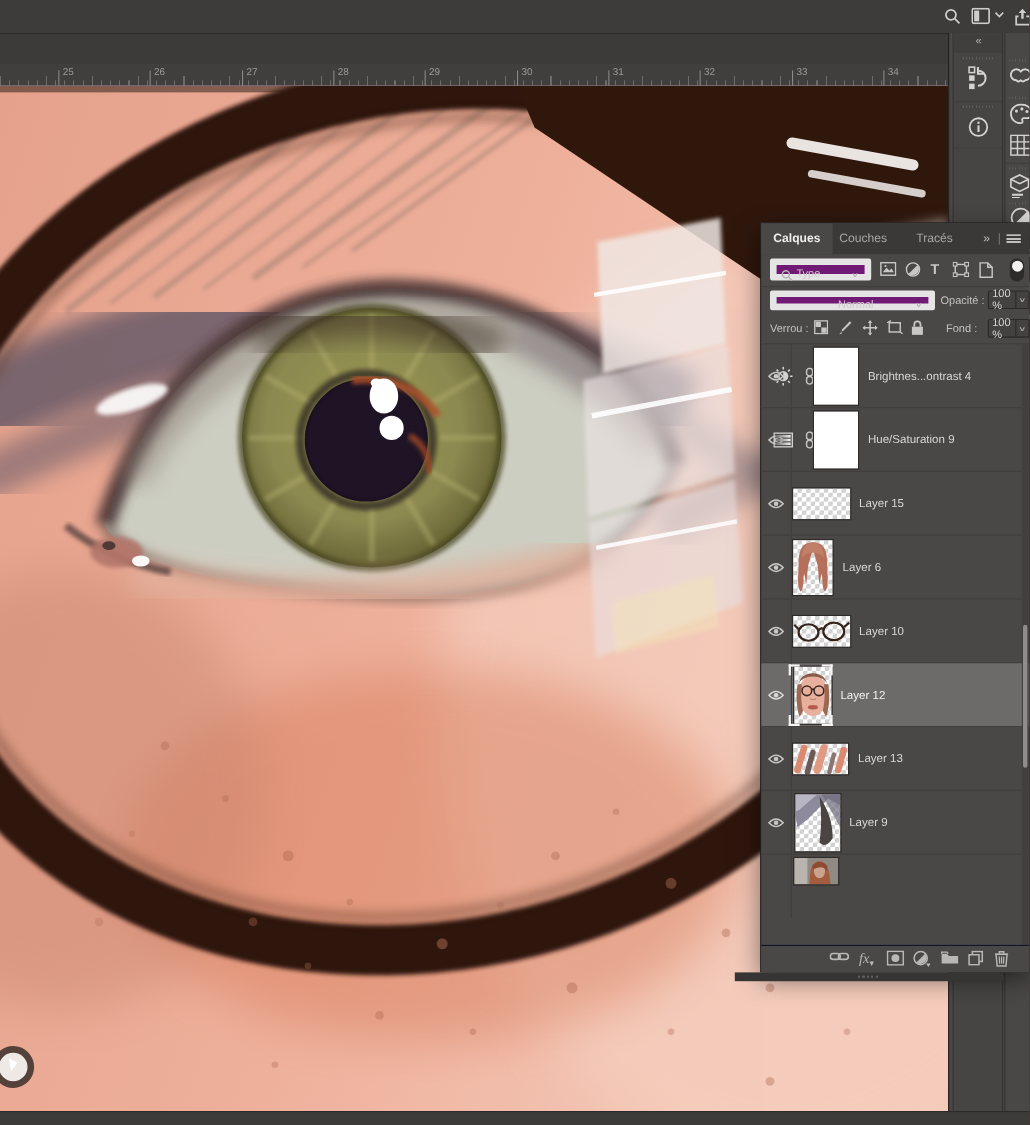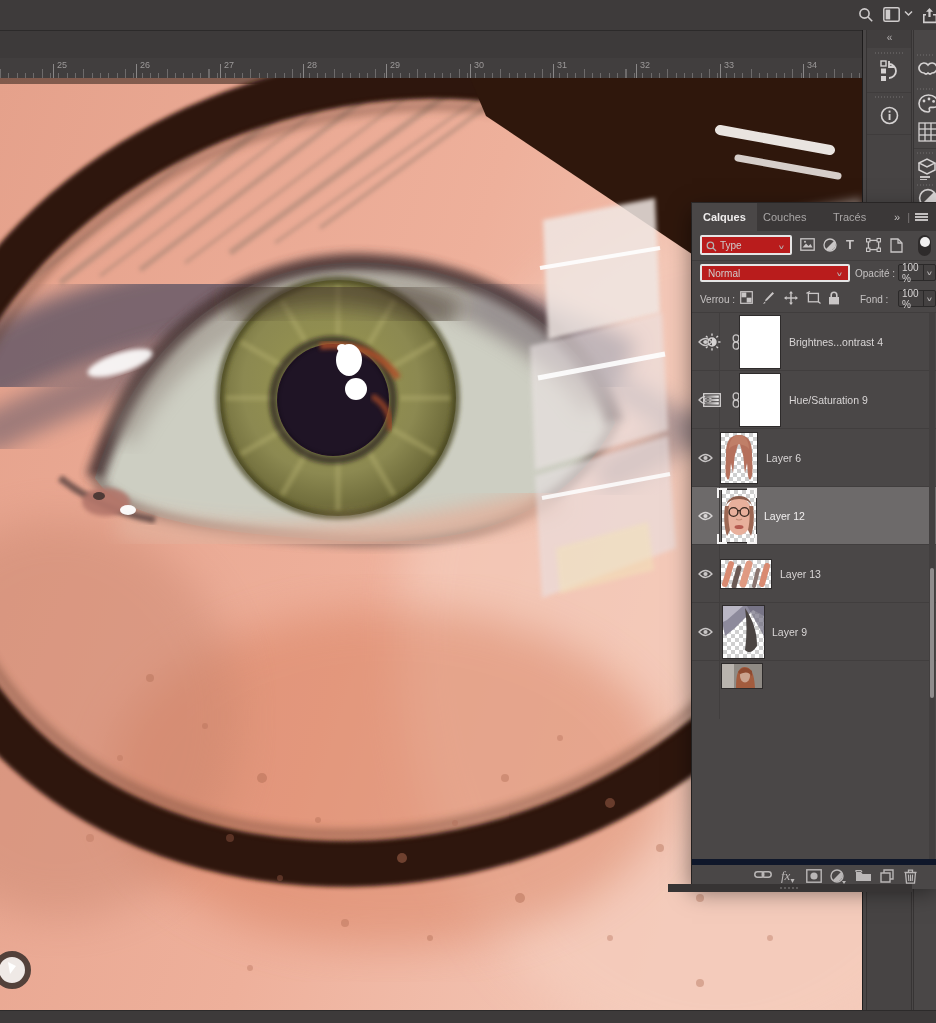--- a/index.html
+++ b/index.html
@@ -39,22 +39,22 @@
   
   #panel{left:668px;top:203px;width:244px;height:680px;background:#4a4747;
          box-shadow:0 8px 22px rgba(0,0,0,.5),0 0 0 1px #2e2b2b;margin-left:24px;}
   #panel-tabs{position:absolute;left:0;top:0;width:244px;height:28px;background:#3b3838;}
   .ptab{position:absolute;top:0;height:28px;line-height:28px;font-size:11px;color:#a9a6a6;padding:0 11px;}
   .ptab.active{background:#4a4747;color:#efeded;font-weight:bold;}
   .pmenu{position:absolute;top:0;height:28px;line-height:28px;color:#c2bfbf;font-size:11px;}
   .hamb{position:absolute;right:8px;top:10px;width:13px;height:8px;
         background:repeating-linear-gradient(#c2bfbf 0 2px,transparent 2px 3px);}
   #filter-row{position:absolute;left:0;top:28px;width:244px;height:29px;border-bottom:1px solid #403d3d;}
-  .inputbox{position:absolute;background:#b91c1c;border:2px solid #e5e5e5;border-radius:2px;
-            color:#cfcccc;font-size:10px;box-sizing:border-box;}
+  .inputbox{position:absolute;background:#701a75;border:6px solid #e5e5e5;border-radius:2px;
+            color:#cfcccc;font-size:10px;box-sizing:border-box;text-align:center;}
   .chev{display:inline-block;transform:scaleY(.6);color:#b5b2b2;}
   .f-ic{position:absolute;top:7px;color:#c9c6c6;}
   .toggle{position:absolute;right:5px;top:4px;width:13px;height:21px;background:#2e2b2b;border-radius:7px;}
   .toggle .knob{position:absolute;left:1.5px;top:1.5px;width:10px;height:10px;border-radius:50%;background:#f2f0f0;}
   #blend-row{position:absolute;left:0;top:57px;width:244px;height:26px;}
   #lock-row{position:absolute;left:0;top:83px;width:244px;height:26px;border-bottom:1px solid #403d3d;}
   .rowlabel{position:absolute;font-size:10px;color:#c5c2c2;}
   .valbox{position:absolute;height:17px;background:#444141;border:1px solid #2b2929;border-radius:2px;
           font-size:10px;color:#d6d3d3;display:flex;align-items:center;box-sizing:border-box;}
   .valbox .v{padding:0 3px;}
@@ -79,21 +79,21 @@
   .selbrackets{position:absolute;left:25px;top:1px;width:40px;height:56px;}
   .selbrackets i{position:absolute;width:8px;height:8px;border:2px solid #f5f3f3;}
   .selbrackets i.tl{left:0;top:0;border-right:none;border-bottom:none;}
   .selbrackets i.tr{right:0;top:0;border-left:none;border-bottom:none;}
   .selbrackets i.bl{left:0;bottom:0;border-right:none;border-top:none;}
   .selbrackets i.br{right:0;bottom:0;border-left:none;border-top:none;}
   
   #panel-scroll{position:absolute;right:1px;top:110px;width:6px;height:546px;background:#423f3f;}
   #panel-scroll .thumbbar{position:absolute;left:1px;top:255px;width:4px;height:130px;border-radius:2px;background:#8f8c8c;}
   
-  #panel-toolbar{position:absolute;left:0;top:656px;width:244px;height:24px;border-top:6px solid #0f172a;background:#4a4747;}
+  #panel-toolbar{position:absolute;left:0;top:656px;width:244px;height:24px;border-top:1px solid #0f172a;background:#4a4747;}
   .pt-ic{position:absolute;top:4px;color:#bab7b7;}
   #panel-grip{left:668px;top:884px;width:244px;height:8px;background:#373434;}
   #panel-grip .g{position:absolute;left:112px;top:3px;width:20px;height:2px;
      background:repeating-linear-gradient(90deg,#5e5b5b 0 2px,transparent 2px 4px);}
   svg{display:block;}
 </style>
 </head>
 <body>
 
 <div id="stage">
@@ -566,37 +566,67 @@
         <span class="link8">
           <svg width="8" height="16" viewBox="0 0 8 16">
               <rect x="1.2" y="0.8" width="5.6" height="7" rx="2.8" fill="none" stroke="#c9c6c6" stroke-width="1.3"></rect>
               <rect x="1.2" y="8.2" width="5.6" height="7" rx="2.8" fill="none" stroke="#c9c6c6" stroke-width="1.3"></rect>
             </svg>
         </span>
         <div class="maskthumb"></div>
         <span class="lname" style="left:97px">Hue/Saturation 9</span>
       </div>
 
-
       <div class="lrow">
         <div class="eyecell">
             <svg width="15" height="10" viewBox="0 0 15 10">
               <path d="M1 5 Q 7.5 -2 14 5 Q 7.5 12 1 5 Z" fill="none" stroke="#c9c6c6" stroke-width="1.3"></path>
               <circle cx="7.5" cy="5" r="2.1" fill="#c9c6c6"></circle>
             </svg>
           </div>
+        <div class="thumb checker" style="left:29px;width:52px;height:28px;"></div>
+        <span class="lname" style="left:89px">Layer 15</span>
+      </div>
+
+      <div class="lrow">
+        <div class="eyecell">
+            <svg width="15" height="10" viewBox="0 0 15 10">
+              <path d="M1 5 Q 7.5 -2 14 5 Q 7.5 12 1 5 Z" fill="none" stroke="#c9c6c6" stroke-width="1.3"></path>
+              <circle cx="7.5" cy="5" r="2.1" fill="#c9c6c6"></circle>
+            </svg>
+          </div>
         <div class="thumb checker" style="left:29px;width:36px;height:50px;">
           <svg width="36" height="50" viewBox="0 0 36 50">
               <path d="M18 2 C 8 2 5 10 5 20 C 5 32 3 42 7 47 C 10 44 9 36 10 30 L 12 40 C 13 34 13 26 14 22 L 18 8 L 22 22 C 23 26 23 34 24 40 L 26 30 C 27 36 26 44 29 47 C 33 42 31 32 31 20 C 31 10 28 2 18 2 Z" fill="#b5705c"></path>
               <path d="M18 2 C 12 2 8 8 8 16 C 12 10 24 10 28 16 C 28 8 24 2 18 2 Z" fill="#c07f68"></path>
             </svg>
         </div>
         <span class="lname" style="left:74px">Layer 6</span>
       </div>
 
+      <div class="lrow">
+        <div class="eyecell">
+            <svg width="15" height="10" viewBox="0 0 15 10">
+              <path d="M1 5 Q 7.5 -2 14 5 Q 7.5 12 1 5 Z" fill="none" stroke="#c9c6c6" stroke-width="1.3"></path>
+              <circle cx="7.5" cy="5" r="2.1" fill="#c9c6c6"></circle>
+            </svg>
+          </div>
+        <div class="thumb checker" style="left:29px;width:52px;height:28px;">
+          <svg width="52" height="28" viewBox="0 0 52 28">
+              <g fill="none" stroke="#33231b" stroke-width="2">
+                <ellipse cx="14" cy="15" rx="9" ry="7.5"></ellipse>
+                <ellipse cx="37" cy="14" rx="9.5" ry="8"></ellipse>
+                <path d="M23 13 Q 26 10 27.5 12"></path>
+                <path d="M5 12 L 1 8"></path>
+                <path d="M46.5 10 L 51 6"></path>
+              </g>
+            </svg>
+        </div>
+        <span class="lname" style="left:89px">Layer 10</span>
+      </div>
 
       <div class="lrow selected">
         <div class="eyecell">
             <svg width="15" height="10" viewBox="0 0 15 10">
               <path d="M1 5 Q 7.5 -2 14 5 Q 7.5 12 1 5 Z" fill="none" stroke="#d9d6d6" stroke-width="1.3"></path>
               <circle cx="7.5" cy="5" r="2.1" fill="#d9d6d6"></circle>
             </svg>
           </div>
         <div class="thumb checker" style="left:30px;width:34px;height:52px;">
           <svg width="34" height="52" viewBox="0 0 34 52">

